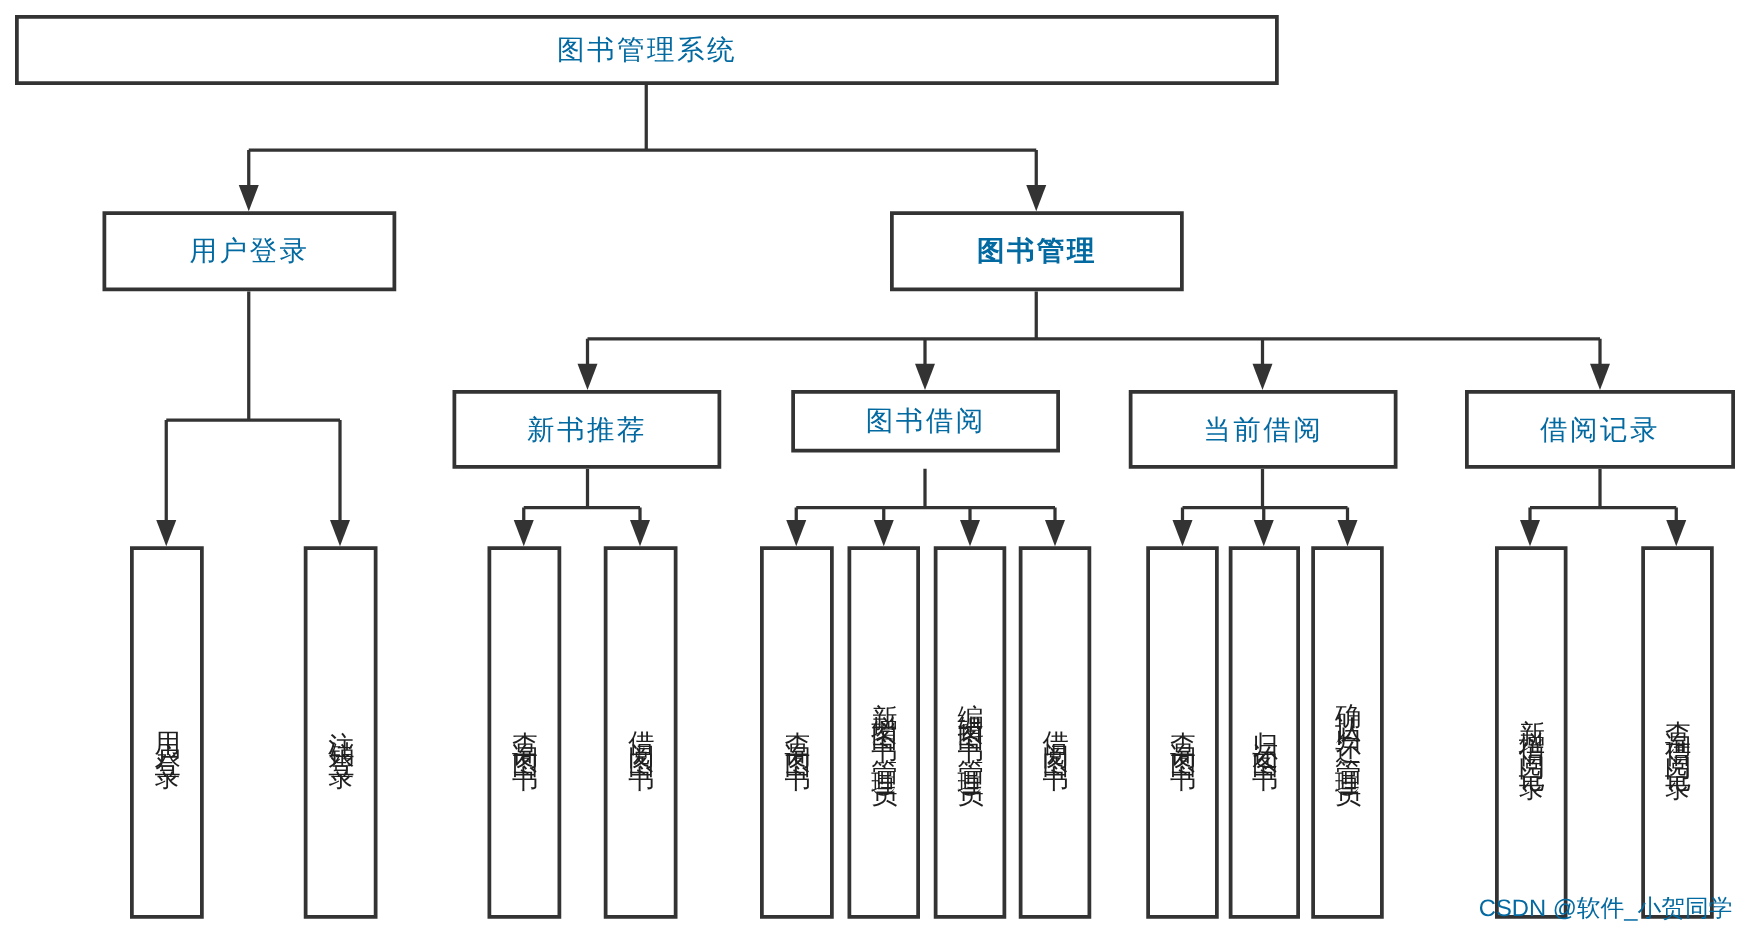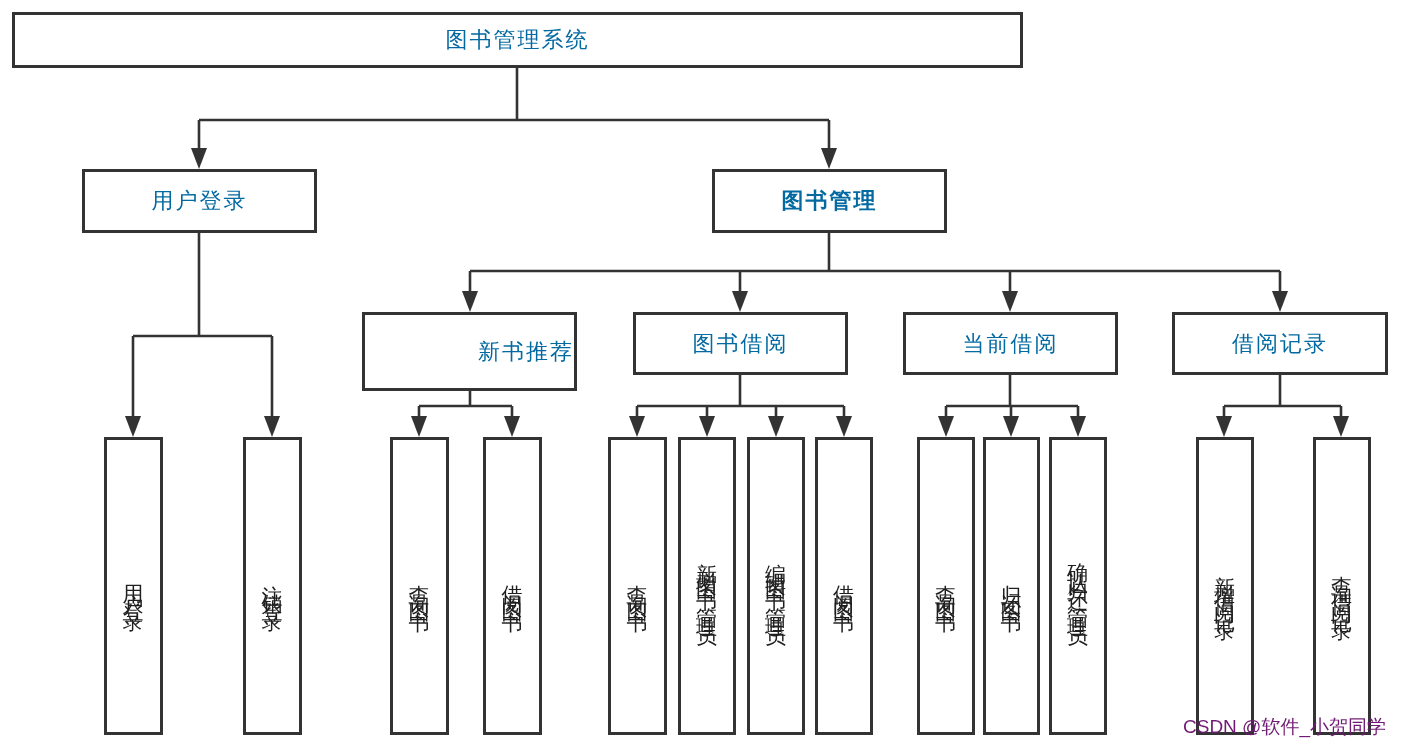--- a/index.html
+++ b/index.html
@@ -52,21 +52,21 @@
     font-size: 21px;
     letter-spacing: 9px;
     color: #1f1f1f;
     line-height: 1;
   }
   .watermark {
     position: absolute;
     left: 1183px;
     top: 714px;
     font-size: 19px;
-    color: #701a75;
+    color: #0369a1;
     z-index: 3;
     white-space: nowrap;
   }
 </style>
 </head>
 <body>
 
 <div id="canvas">
 
   <svg id="wires" width="1405" height="747" viewBox="0 0 1405 747">
@@ -116,24 +116,24 @@
     <span class="hlabel">图书管理系统</span>
   </div>
 
   <div class="node" style="left:82px; top:169px; width:235px; height:64px;">
     <span class="hlabel">用户登录</span>
   </div>
   <div class="node" style="left:712px; top:169px; width:235px; height:64px;font-weight:bold;">
     <span class="hlabel">图书管理</span>
   </div>
 
-  <div class="node" style="left:362px; top:312px; width:215px; height:79px;justify-content:flex-end;">
+  <div class="node" style="left:362px; top:312px; width:215px; height:63px;">
     <span class="hlabel">新书推荐</span>
   </div>
-  <div class="node" style="left:633px; top:312px; width:215px; height:63px;">
+  <div class="node" style="left:633px; top:312px; width:215px; height:50px;">
     <span class="hlabel">图书借阅</span>
   </div>
   <div class="node" style="left:903px; top:312px; width:215px; height:63px;">
     <span class="hlabel">当前借阅</span>
   </div>
   <div class="node" style="left:1172px; top:312px; width:216px; height:63px;">
     <span class="hlabel">借阅记录</span>
   </div>
 
   <div class="node leaf" style="left:104px; top:437px; width:59px; height:298px;">

